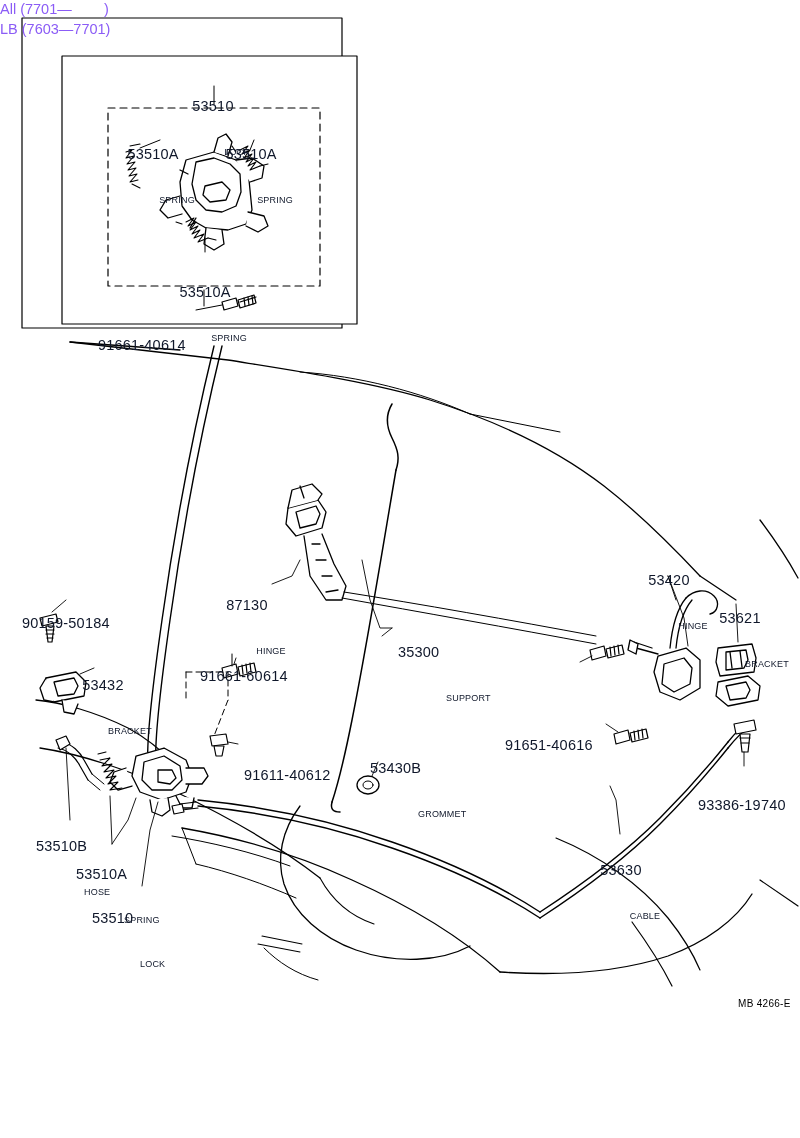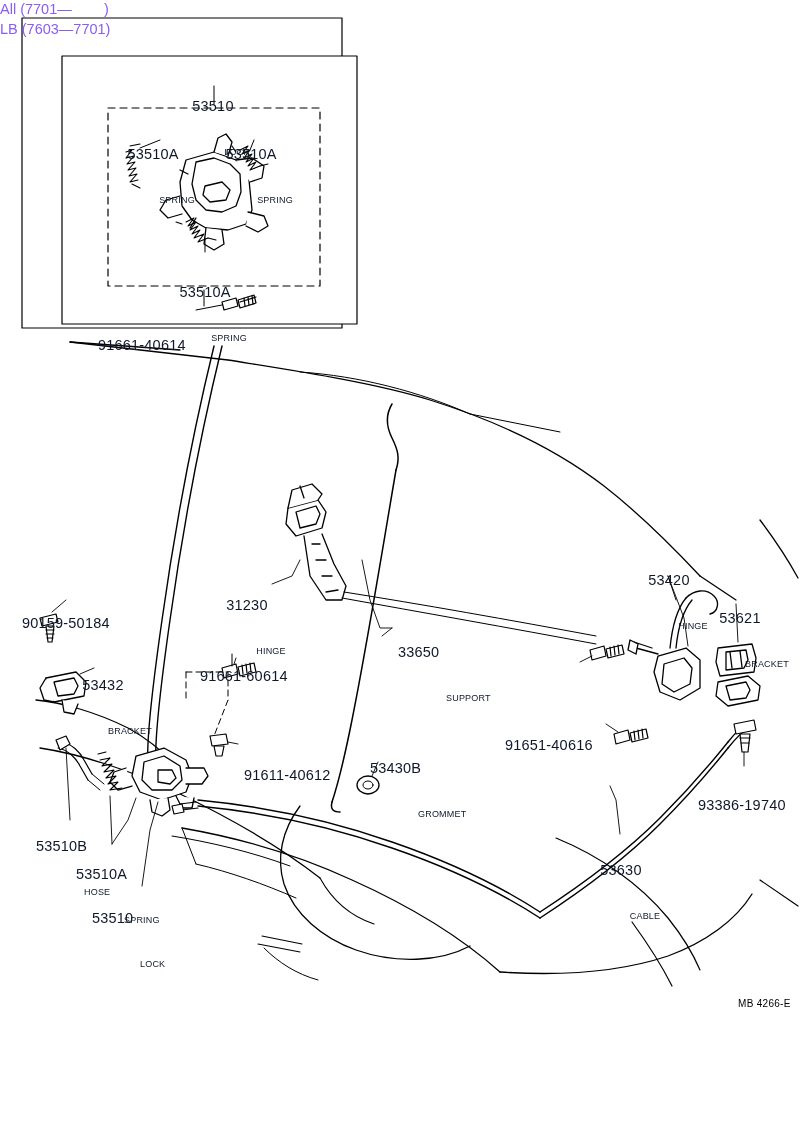--- a/index.html
+++ b/index.html
@@ -341,26 +341,26 @@
   <div class="lbl c" style="left:60px; top:645px; width:86px;">
     <span class="pn">53432</span>
     <span class="nm">BRACKET</span>
   </div>
 
   <div class="lbl l" style="left:200px; top:636px;">
     <span class="pn">91661-60614</span>
   </div>
 
   <div class="lbl c" style="left:204px; top:565px; width:86px;">
-    <span class="pn">31230</span>
+    <span class="pn">87130</span>
     <span class="nm">HINGE</span>
   </div>
 
   <div class="lbl l" style="left:398px; top:612px;">
-    <span class="pn">33650</span>
+    <span class="pn">35300</span>
     <span class="nm">SUPPORT</span>
   </div>
 
   <div class="lbl l" style="left:244px; top:735px;">
     <span class="pn">91611-40612</span>
   </div>
 
   <div class="lbl l" style="left:370px; top:728px;">
     <span class="pn">53430B</span>
     <span class="nm">GROMMET</span>

